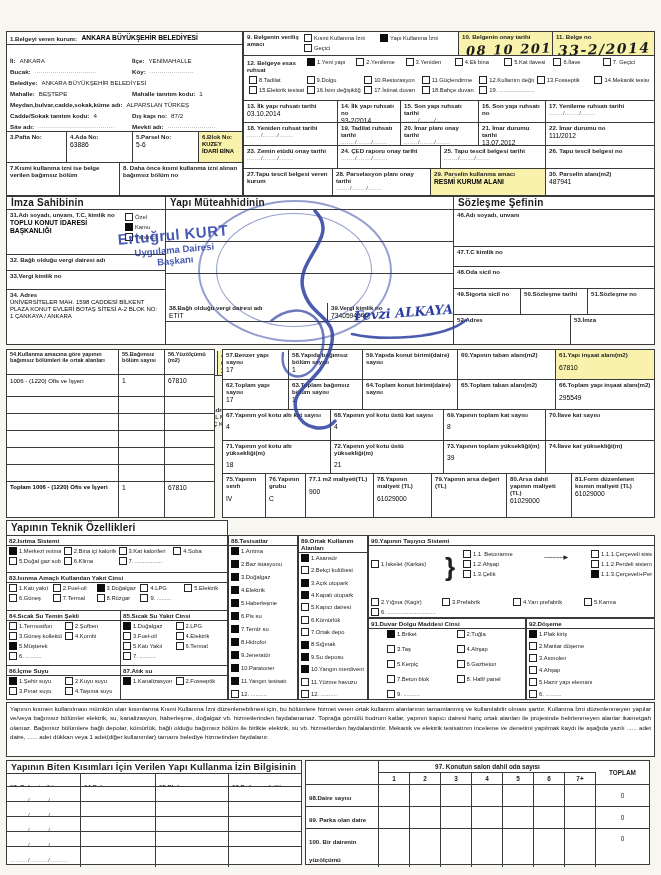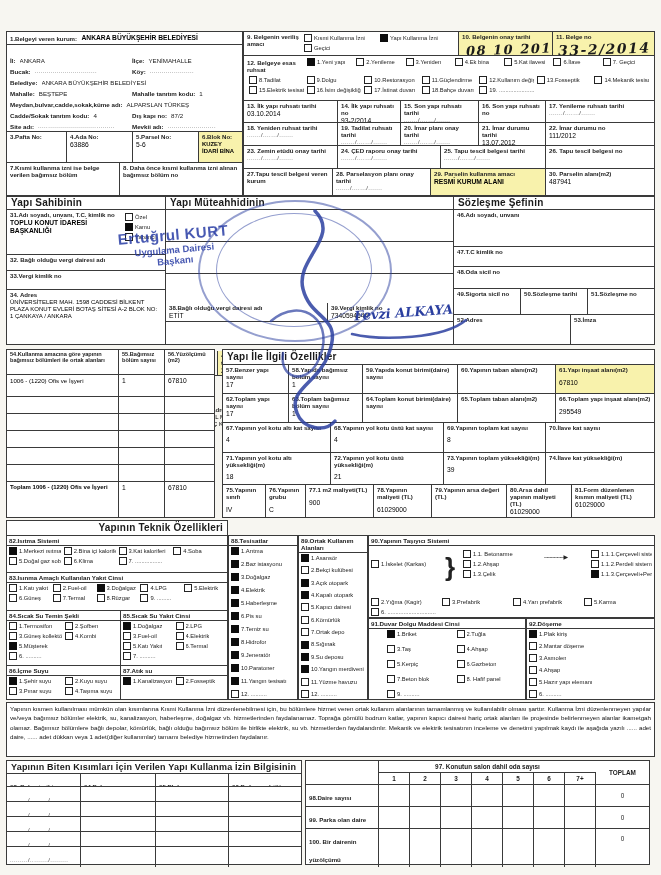--- a/index.html
+++ b/index.html
@@ -350,21 +350,21 @@
       <div class="pad" style="flex:1;">
           <div class="lbl">30. Parselin alanı(m2)</div>
           <div class="val">487941</div>
         </div>
     </div>
   </div>
 
   <div class="abs bx fr" style="left:6px;top:196px;width:649px;height:149px;">
 
     <div class="col br" style="width:159px;">
-      <div class="sec-ttl bb" style="height:13px;box-sizing:border-box;padding-top:0;">Yapı Sahibinin</div>
+      <div class="sec-ttl bb" style="height:13px;box-sizing:border-box;padding-top:0;">İmza Sahibinin</div>
       <div class="fr bb" style="height:45px;">
         <div class="pad" style="flex:1;">
           <div class="lbl">31.Adı soyadı, unvanı, T.C. kimlik no</div>
           <div class="val valb">TOPLU KONUT İDARESİ BAŞKANLIĞI</div>
         </div>
         <div class="ck ck1" style="width:42px;padding-top:3px;">
             <span class="ck-item">
               <span class="ckbox"></span>
               <span class="ck-lbl">Özel</span>
             </span>
@@ -526,21 +526,20 @@
       <div class="pad br" style="width:46px;">
           <div class="val">1</div>
         </div>
       <div class="pad" style="flex:1;">
           <div class="val">67810</div>
         </div>
     </div>
   </div>
 
   <div class="abs bx col" style="left:222px;top:349px;width:433px;height:169px;">
-    <div class="sec-ttl bb" style="height:15px;box-sizing:border-box;">Yapı İle İlgili Özellikler</div>
     <div class="fr bb" style="height:30px;">
       <div class="pad br" style="width:66px;">
           <div class="lbl">57.Benzer yapı sayısı</div>
           <div class="val">17</div>
         </div>
       <div class="pad br" style="width:74px;">
           <div class="lbl">58.Yapıda bağımsız bölüm sayısı</div>
           <div class="val">1</div>
         </div>
       <div class="pad br" style="width:95px;">
@@ -633,21 +632,21 @@
           <div class="val">61029000</div>
         </div>
       <div class="pad" style="flex:1;">
           <div class="lbl">81.Form düzenlenen kısmın maliyeti (TL)</div>
           <div class="val">61029000</div>
         </div>
     </div>
   </div>
 
   <div class="abs" style="left:6px;top:520px;width:649px;height:180px;">
-    <div class="abs bx sec-ttl" style="left:0;top:0;width:222px;height:22px;text-align:right;">Yapının Teknik Özellikleri</div>
+    <div class="abs bx sec-ttl" style="left:0;top:0;width:222px;height:22px;">Yapının Teknik Özellikleri</div>
 
     <div class="abs bx col" style="left:0;top:15px;width:222px;height:165px;">
       <div class="col bb" style="height:37px;">
         <div class="sub-h">82.Isıtma Sistemi</div>
         <div class="ck ck4" style="flex:1;">
             <span class="ck-item">
               <span class="ckbox on"></span>
               <span class="ck-lbl">1.Merkezi ısıtmalı kalorifer</span>
             </span>
             <span class="ck-item">

